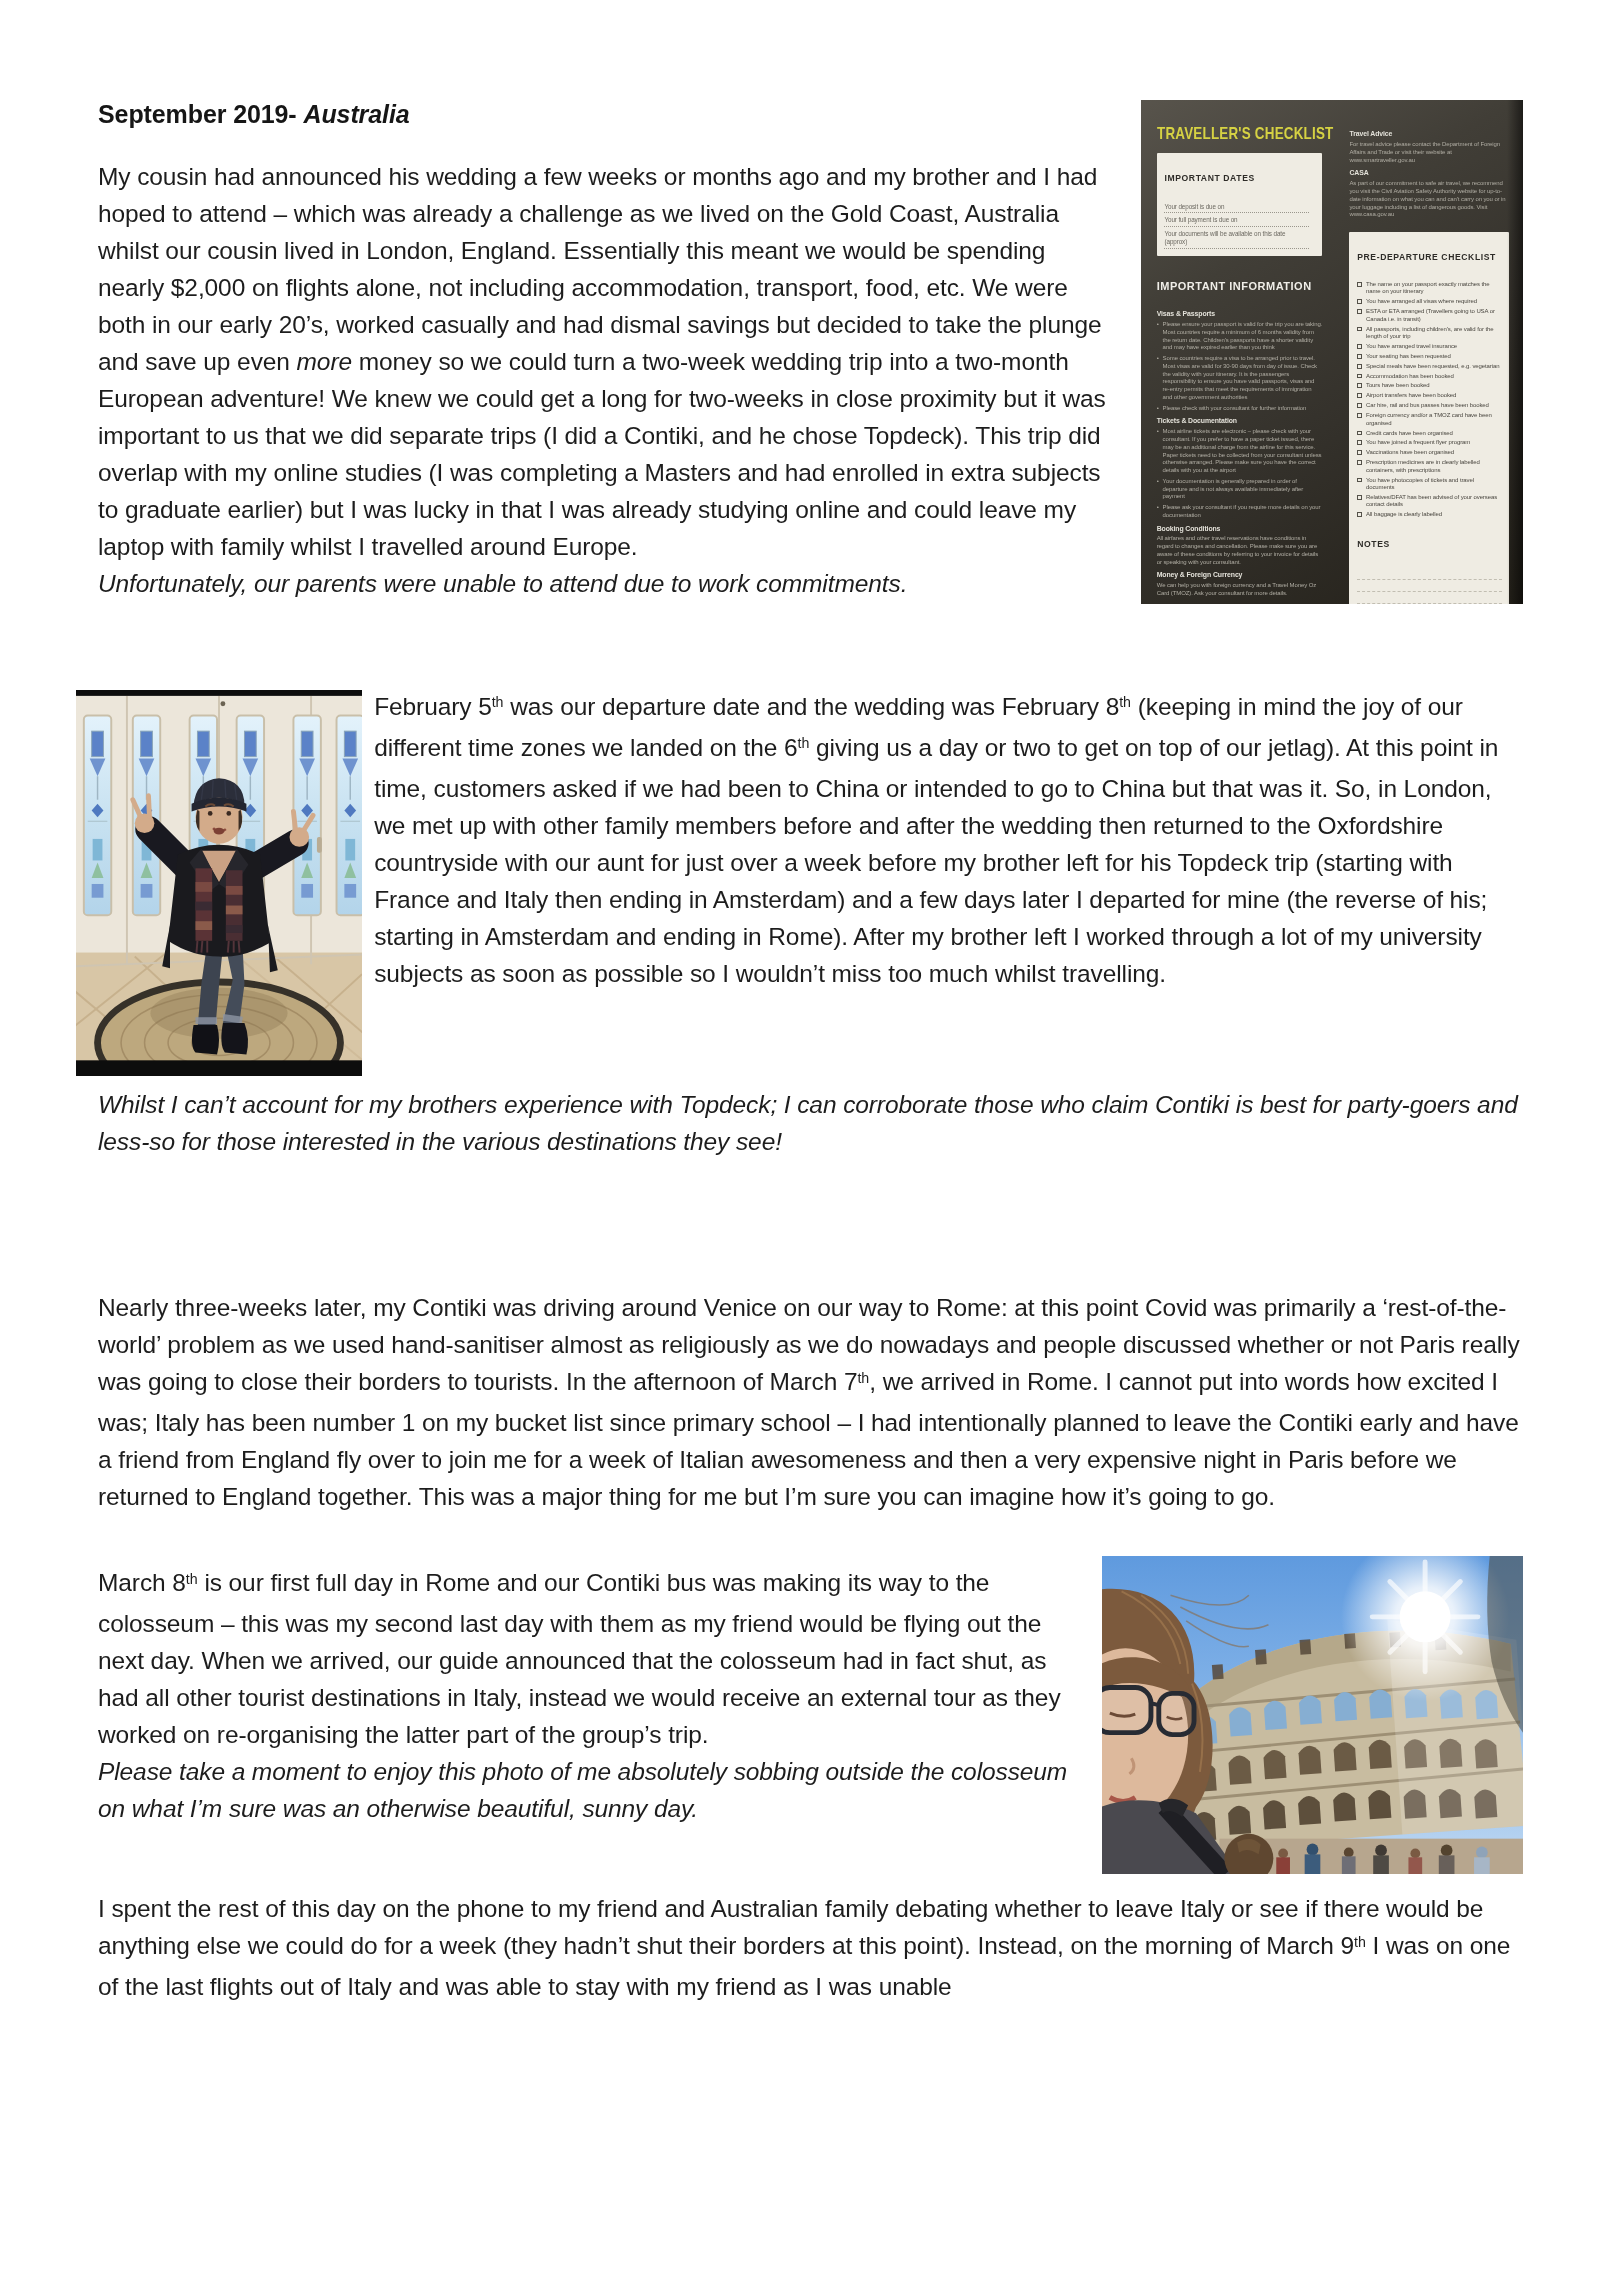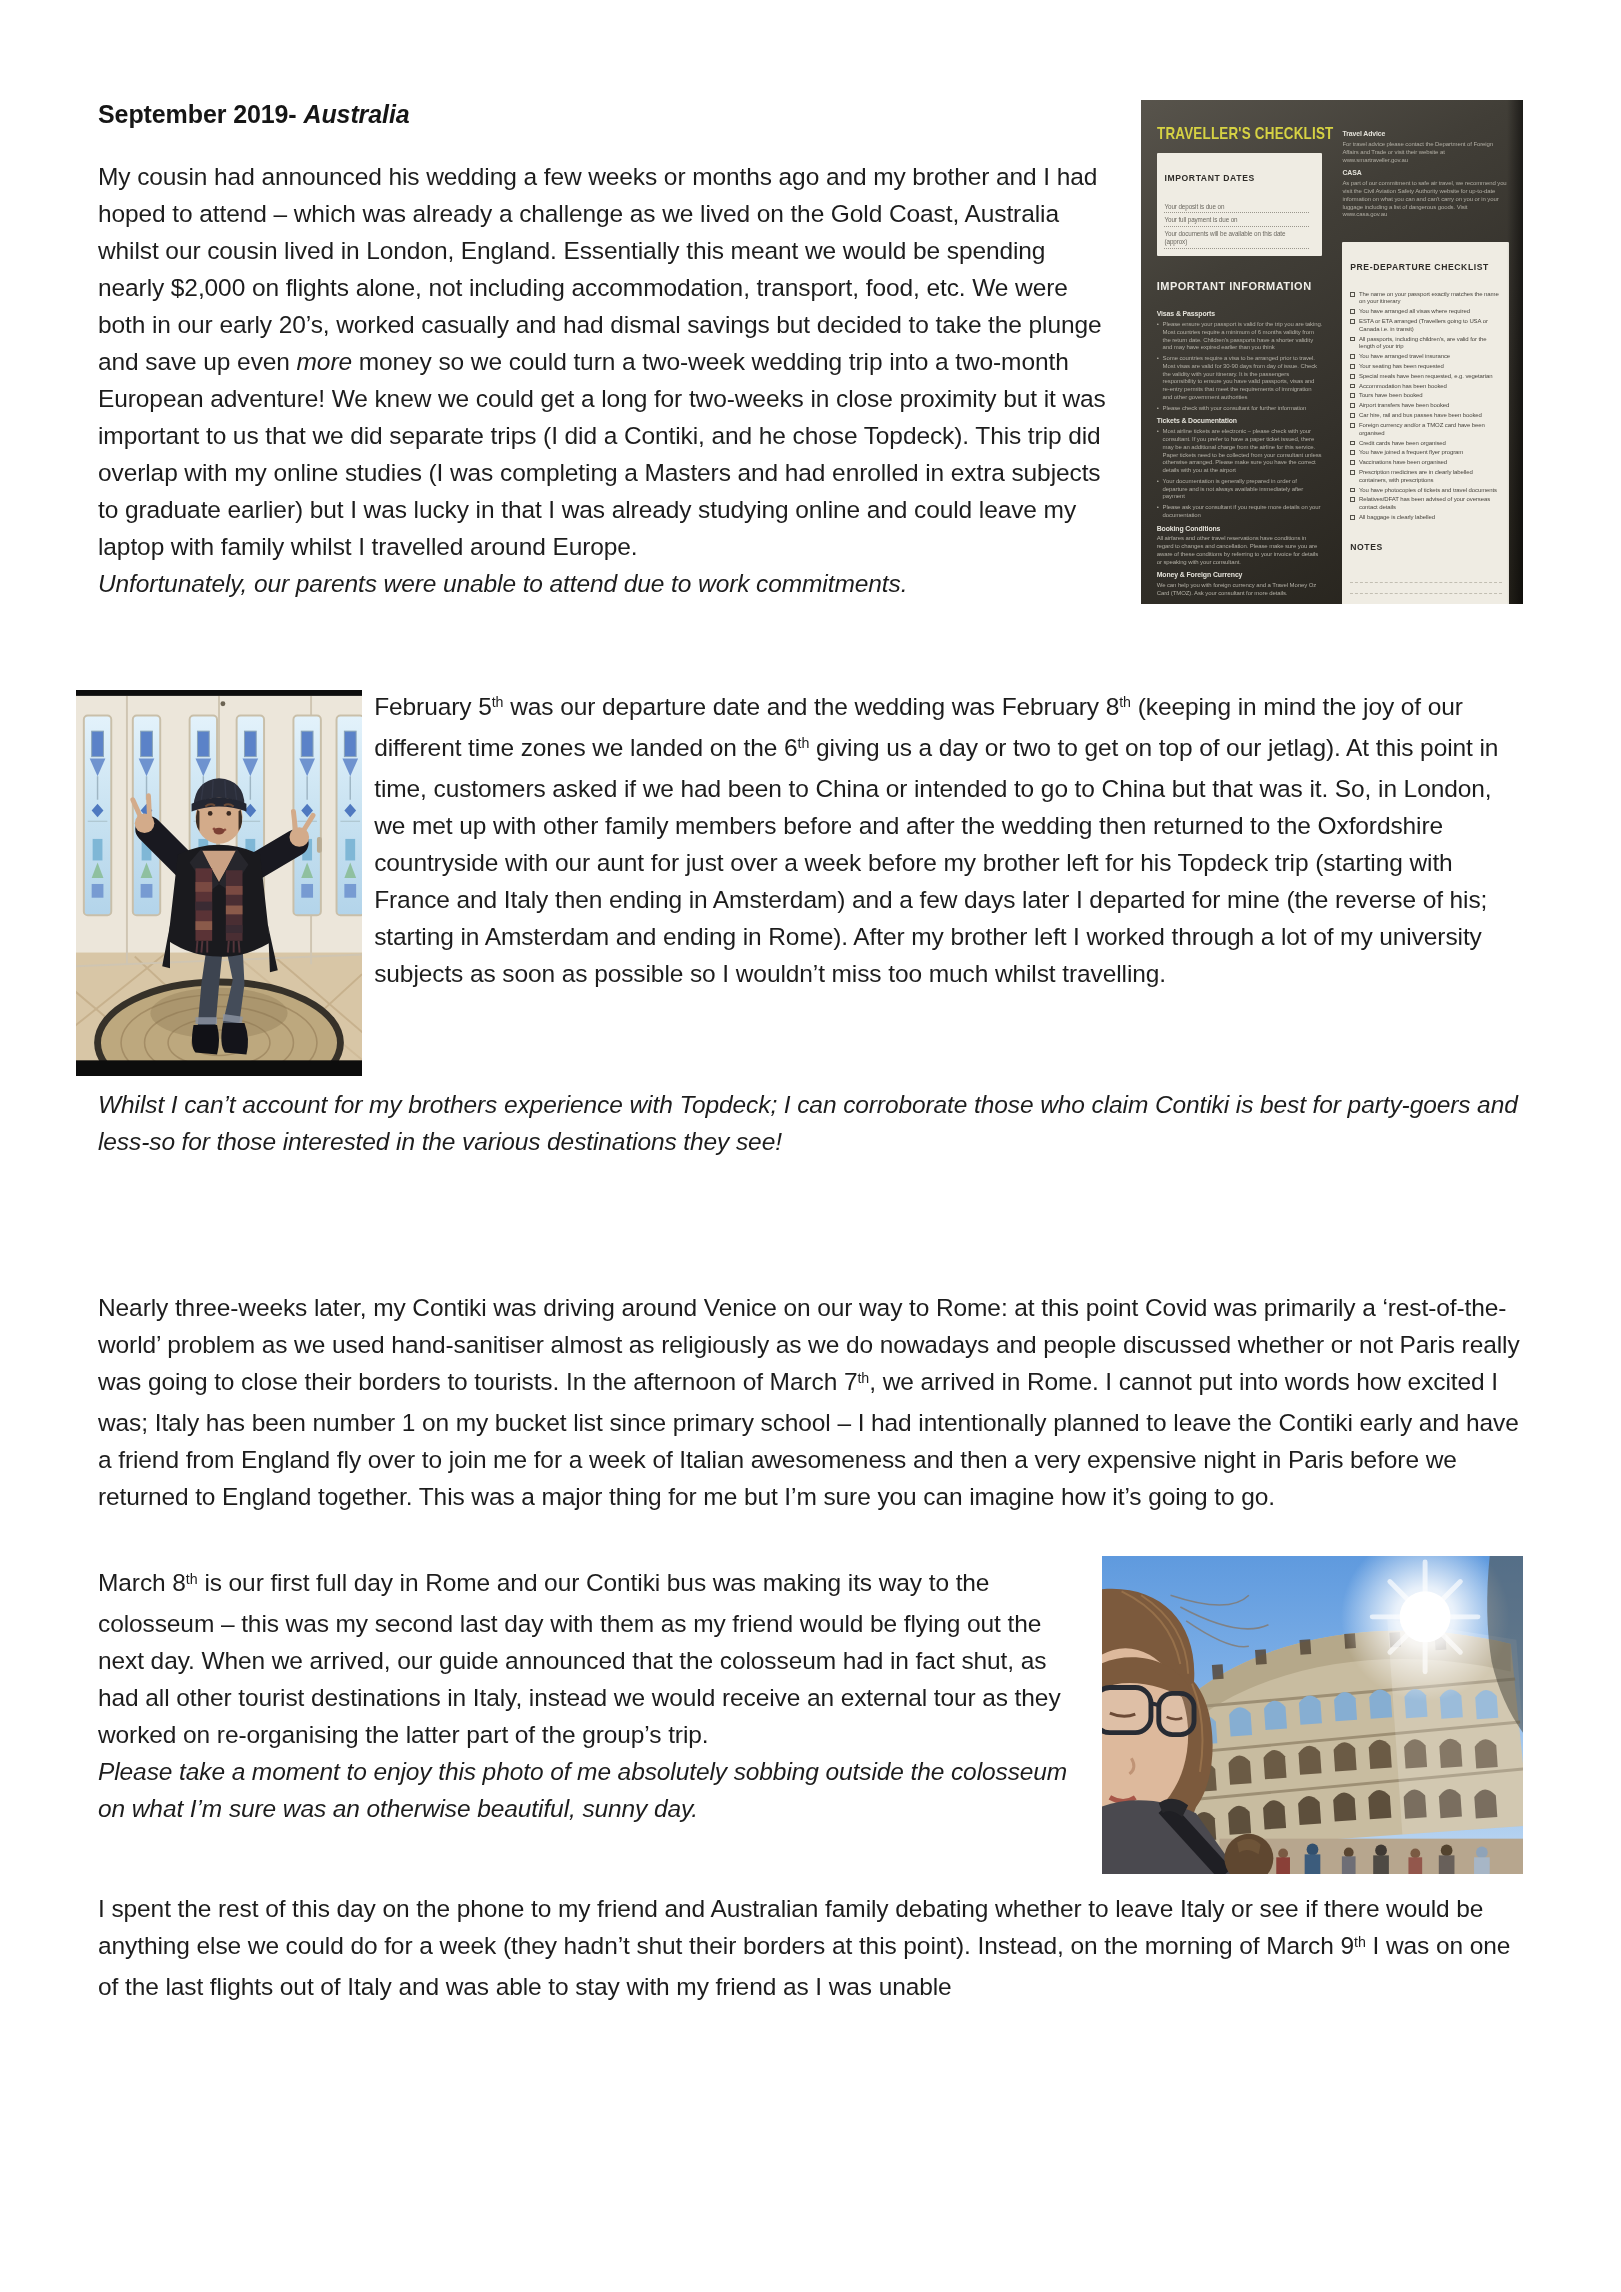--- a/index.html
+++ b/index.html
@@ -41,21 +41,21 @@
   .checklist-photo {
     float: right; width: 382px; height: 504px;
     margin: 2px 0 23.5px 33px;
     background: linear-gradient(150deg, #58544c 0%, #413e37 30%, #34312b 60%, #232019 100%);
     position: relative; overflow: hidden;
   }
   .checklist-photo::after {
     content: ""; position: absolute; top: 0; right: 0; width: 15.7px; height: 100%;
     background: linear-gradient(to right, rgba(0,0,0,0), rgba(0,0,0,0.55));
   }
-  .cl-inner { display: flex; gap: 20px; padding: 11.8px 13.7px 9.8px 15.7px; height: 100%; }
+  .cl-inner { display: flex; gap: 27px; padding: 11.8px 13.7px 9.8px 15.7px; height: 100%; }
   .cl-left { width: 47%; }
   .cl-right { width: 53%; padding-top: 13.7px; }
   .cl-title {
     color: #d6d243; font-weight: 700; font-size: 14px; line-height: 15.7px;
     letter-spacing: 0.2px; margin: 15.7px 0 9.8px 0; transform: scale(0.96, 1.12);
     transform-origin: left center; white-space: nowrap;
   }
   .cl-box { background: #efece3; color: #3a3834; padding: 6.9px 7.8px 7.8px; border-radius: 1px; }
   .cl-dates { margin-bottom: 11.8px; }
   .cl-box-h { font-size: 8.6px; font-weight: 700; letter-spacing: 0.6px; color: #2e2c28; margin-bottom: 2.9px; }
@@ -63,21 +63,21 @@
     font-size: 6.3px; line-height: 7.8px; color: #6b6860;
     border-bottom: 1px dotted #9a968c; padding: 2.9px 0 2px; width: 96%;
   }
   .cl-info-h { font-size: 11px; font-weight: 700; color: #f0eee8; letter-spacing: 0.5px; margin: 2px 0 3.9px; }
   .cl-sub-h { font-size: 6.9px; line-height: 8.8px; font-weight: 700; color: #e4e2da; margin: 4.9px 0 2px; }
   .cl-bullet { display: flex; gap: 3.9px; font-size: 6px; line-height: 7.8px; color: #b0ada3; margin-bottom: 2.9px; }
   .cl-bullet .dot { flex: 0 0 auto; color: #b0ada3; }
   .cl-body { font-size: 6px; line-height: 7.8px; color: #b0ada3; }
   .cl-body:empty { display: none; }
   .cl-right .cl-body { margin-bottom: 4.9px; }
-  .cl-predep { margin-top: 23px; }
+  .cl-predep { margin-top: 13px; }
   .cl-predep .cl-box-h { margin-bottom: 4.9px; }
   .cl-check { display: flex; gap: 3.9px; font-size: 6px; line-height: 7.4px; color: #4a4740; margin-bottom: 2.5px; }
   .cl-check .cb {
     flex: 0 0 auto; width: 4.9px; height: 4.9px; margin-top: 1px;
     border: 1px solid #55524a; background: transparent;
   }
   .cl-box-h.notes { margin-top: 7.8px; }
   .note-lines i { display: block; height: 11.8px; border-bottom: 1px dashed #c2beb2; }
 
   

